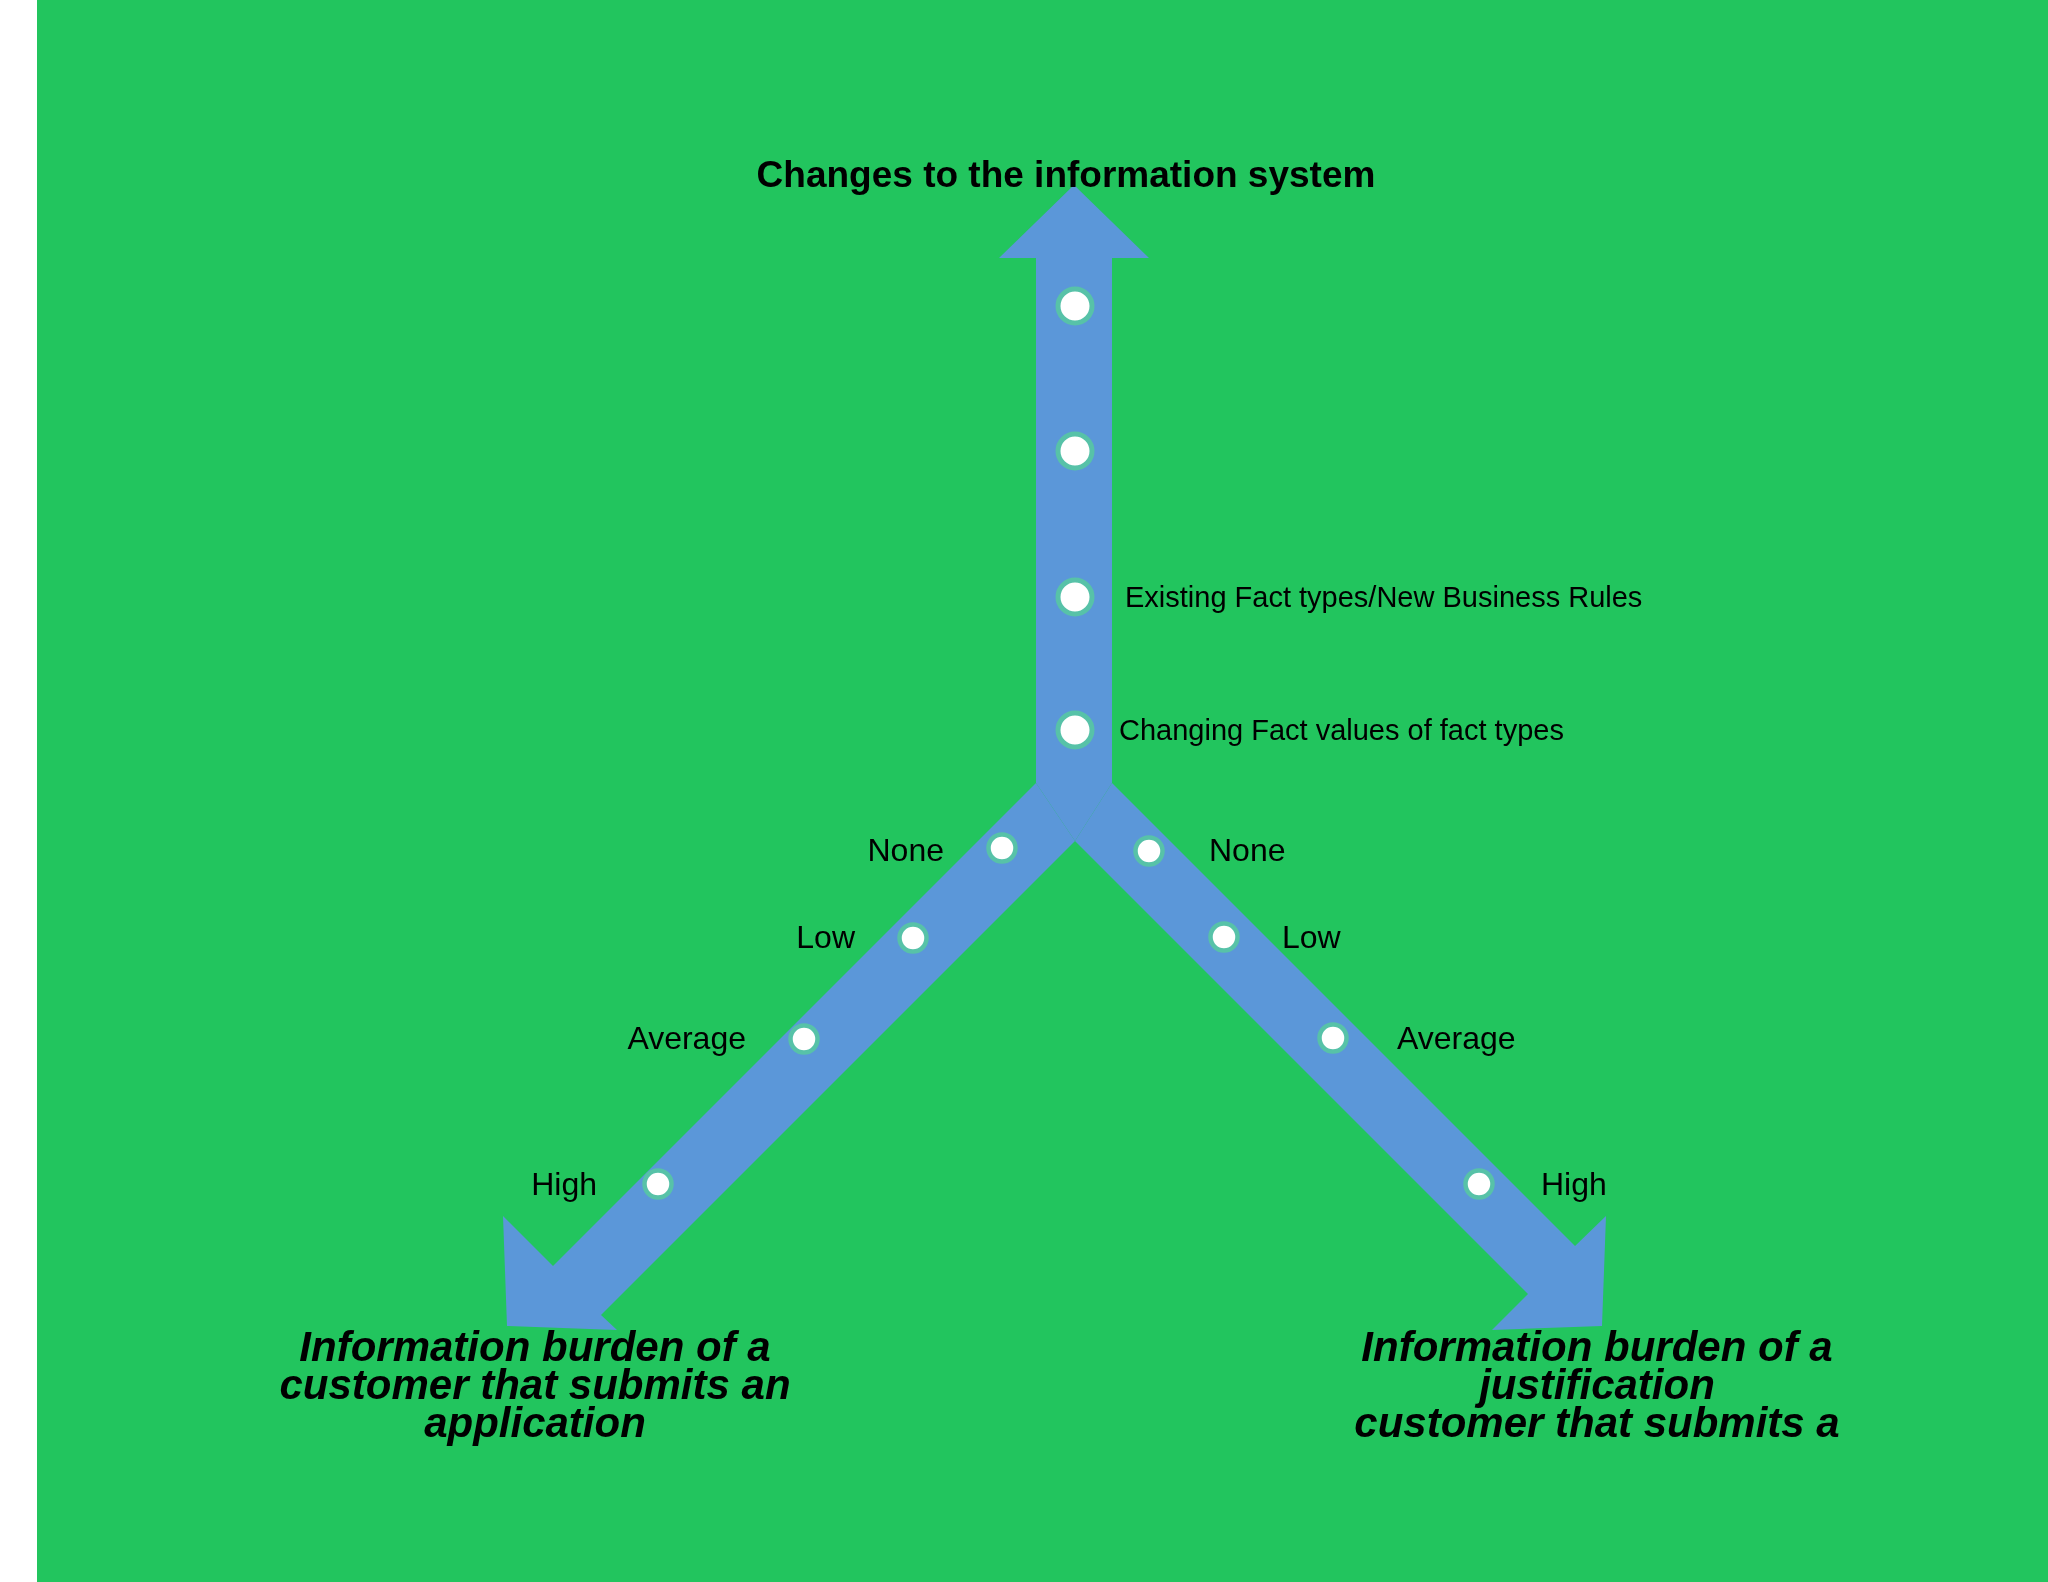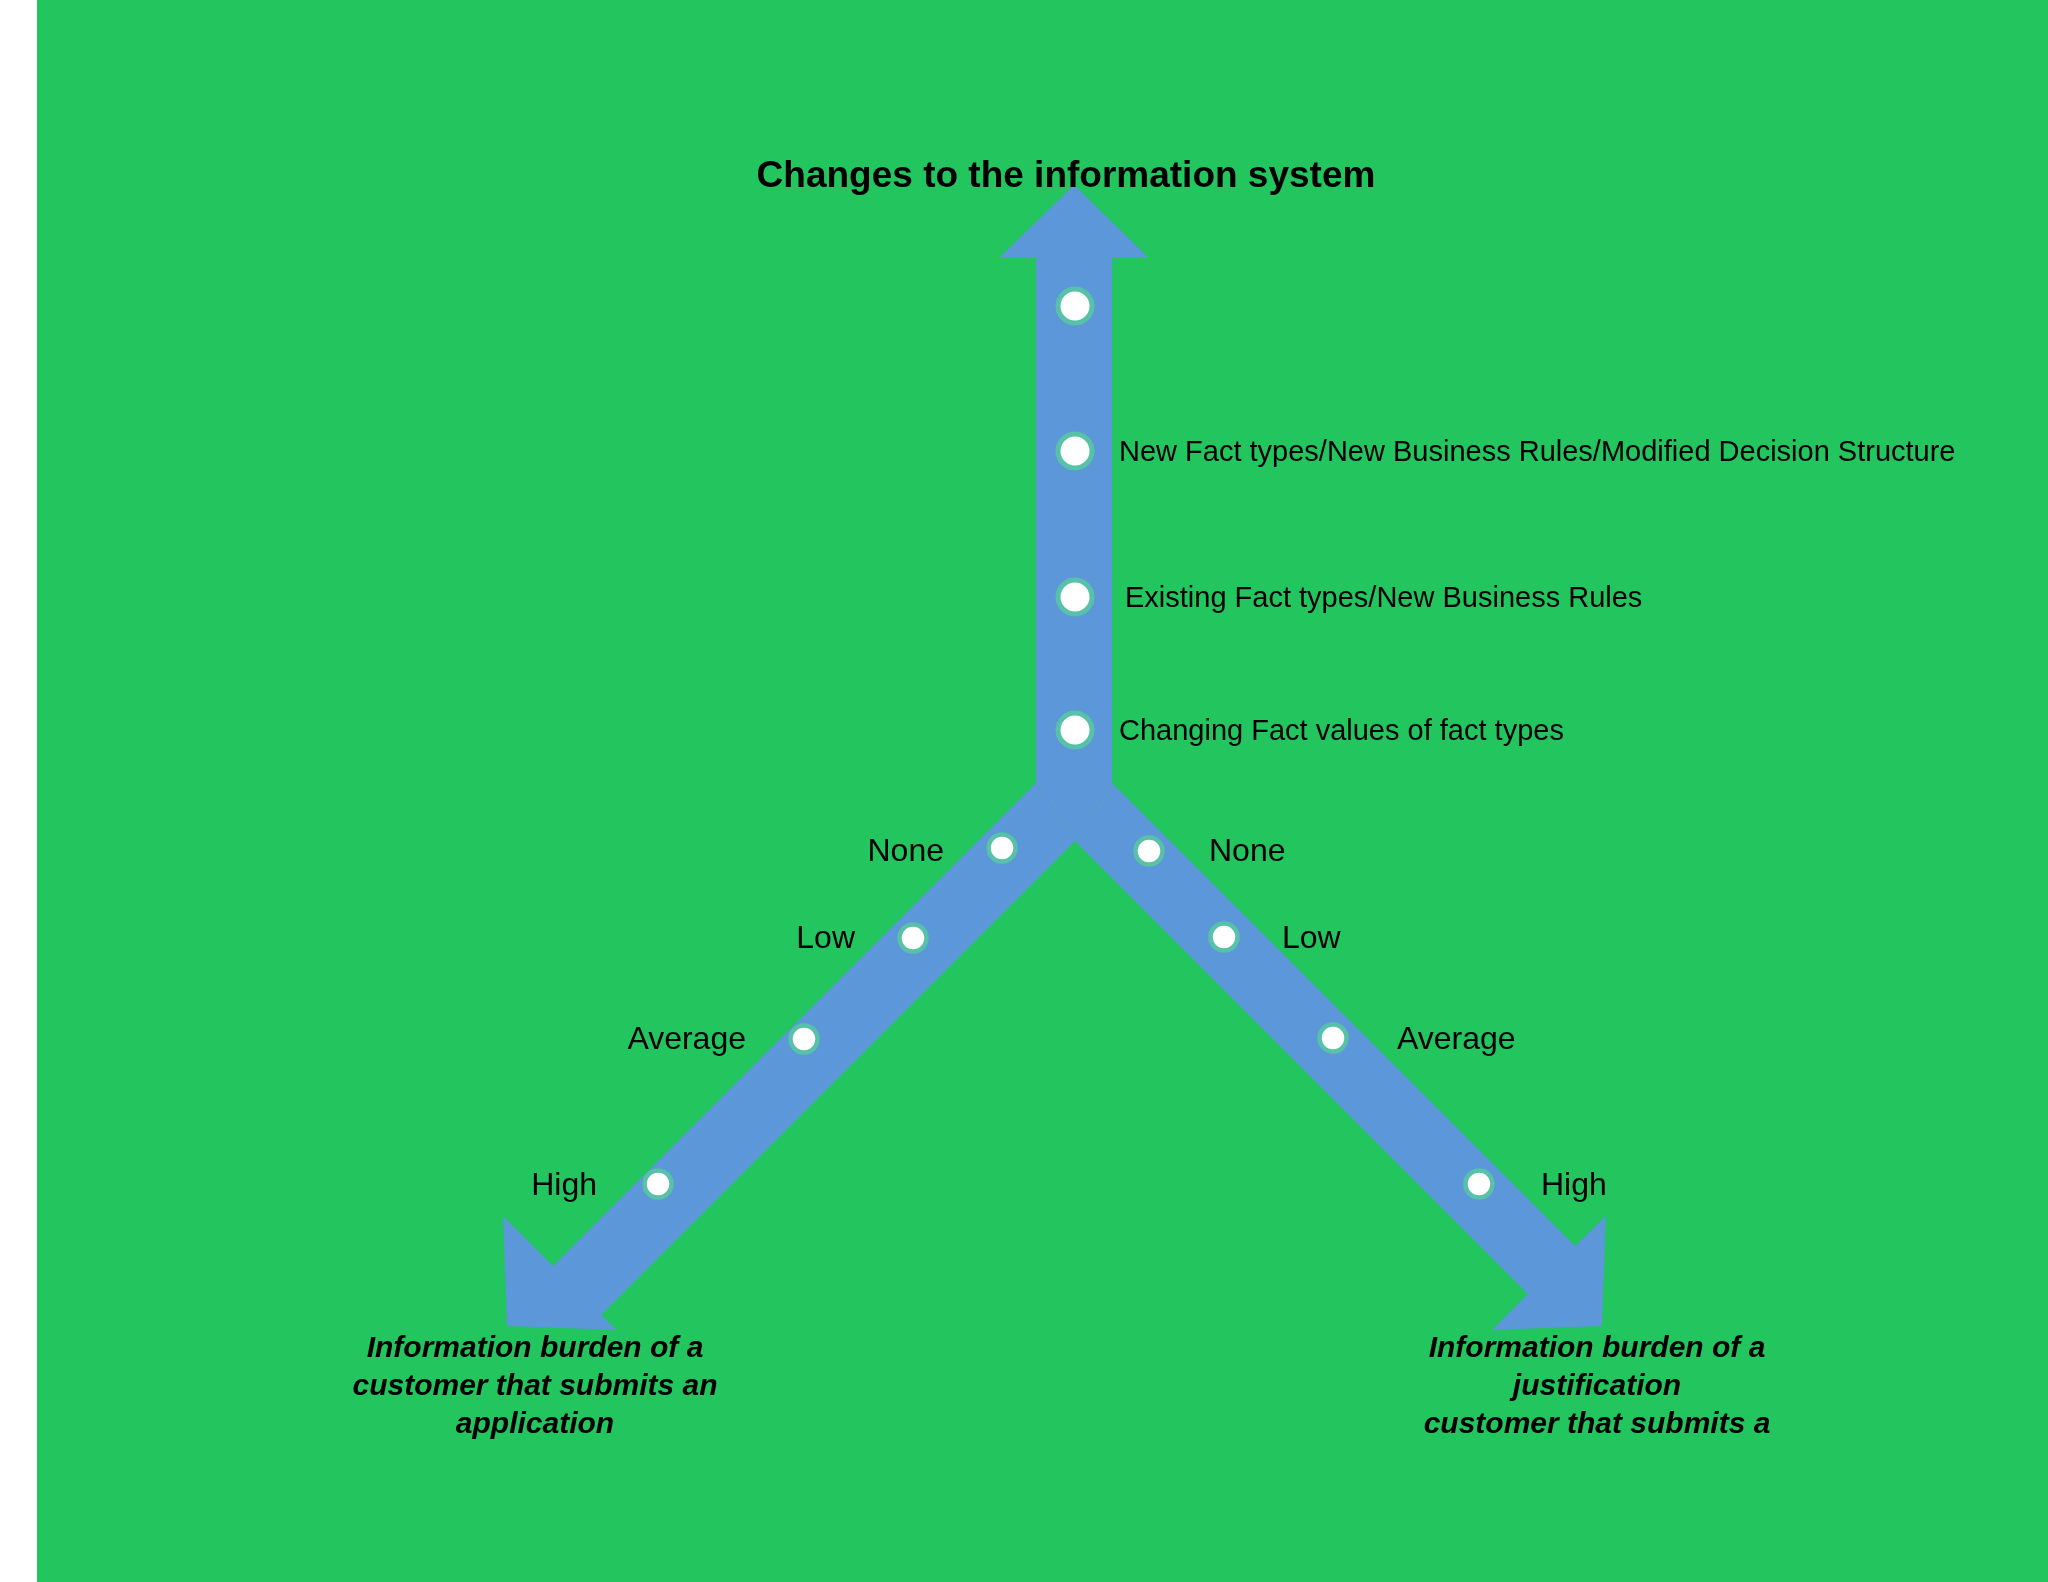--- a/index.html
+++ b/index.html
@@ -38,21 +38,21 @@
   .level-label {
     font-size: 32px;
     transform: translateY(-50%);
   }
   .level-left {
     text-align: right;
   }
   .caption {
     position: absolute;
     transform: translate(-50%, -50%);
-    font-size: 30px;
+    font-size: 42px;
     font-weight: bold;
     font-style: italic;
     line-height: 38px;
     text-align: center;
     white-space: nowrap;
   }
 </style>
 </head>
 <body>
 
@@ -77,21 +77,20 @@
     <circle cx="621" cy="1184" r="13.5" fill="#ffffff" stroke-width="4.5" stroke="#57C2A8"></circle>
 
     <circle cx="1112" cy="851" r="13.5" fill="#ffffff" stroke-width="4.5" stroke="#57C2A8"></circle>
     <circle cx="1187" cy="937" r="13.5" fill="#ffffff" stroke-width="4.5" stroke="#57C2A8"></circle>
     <circle cx="1296" cy="1038" r="13.5" fill="#ffffff" stroke-width="4.5" stroke="#57C2A8"></circle>
     <circle cx="1442" cy="1184" r="13.5" fill="#ffffff" stroke-width="4.5" stroke="#57C2A8"></circle>
   </svg>
 
   <div class="txt title" style="left:1029px; top:175px;">Changes to the information system</div>
 
-  <div class="txt axis-item" style="left:1082px; top:451px;">New Fact types/New Business Rules/Modified Decision Structure</div>
   <div class="txt axis-item" style="left:1088px; top:597px;">Existing Fact types/New Business Rules</div>
   <div class="txt axis-item" style="left:1082px; top:730px;">Changing Fact values of fact types</div>
 
   <div class="txt level-label level-left" style="right:1141px; top:850px;">None</div>
   <div class="txt level-label level-left" style="right:1230px; top:937px;">Low</div>
   <div class="txt level-label level-left" style="right:1339px; top:1038px;">Average</div>
   <div class="txt level-label level-left" style="right:1488px; top:1184px;">High</div>
 
   <div class="txt level-label" style="left:1172px; top:850px;">None</div>
   <div class="txt level-label" style="left:1245px; top:937px;">Low</div>

